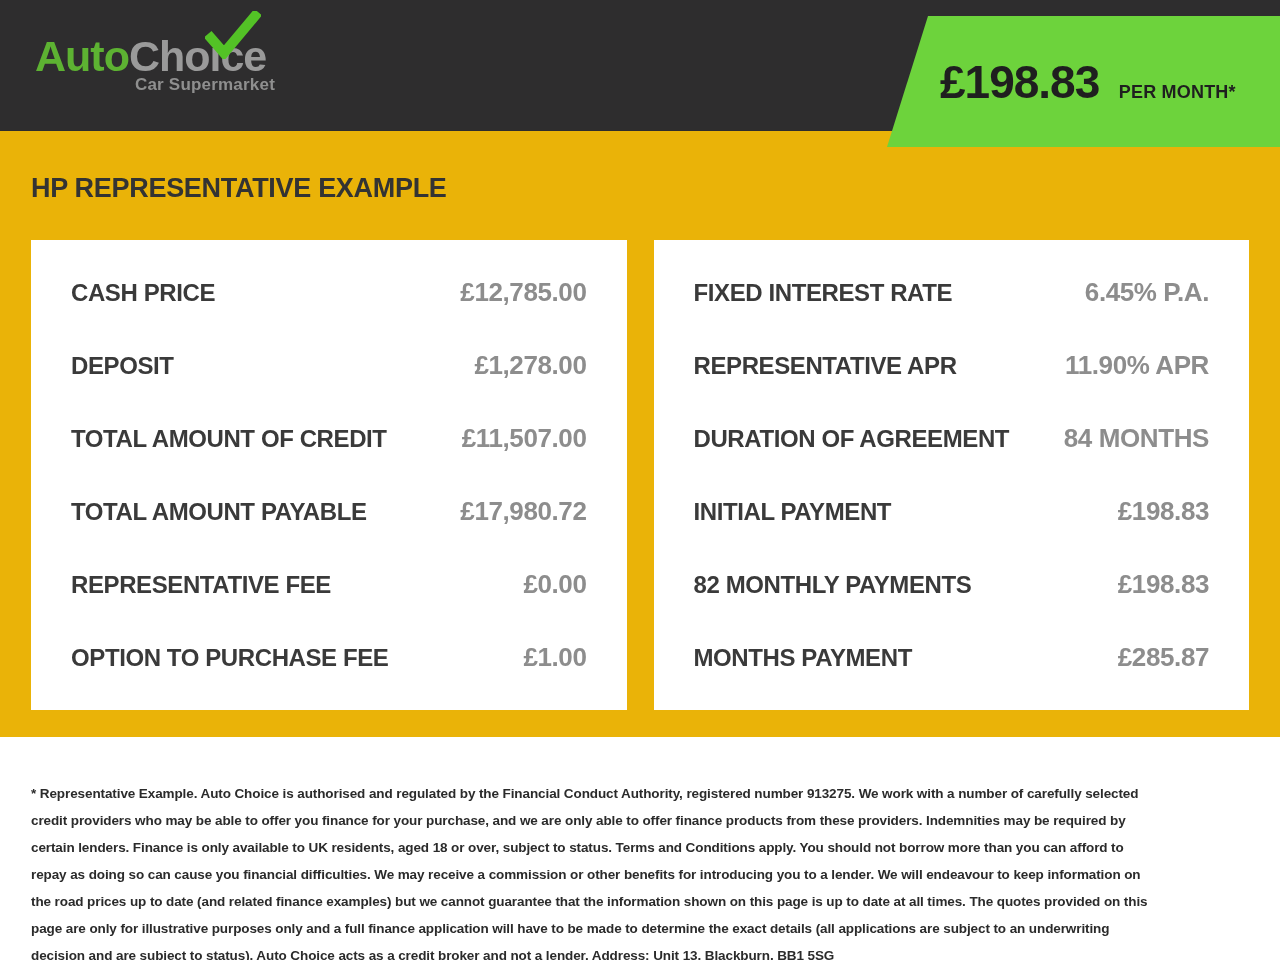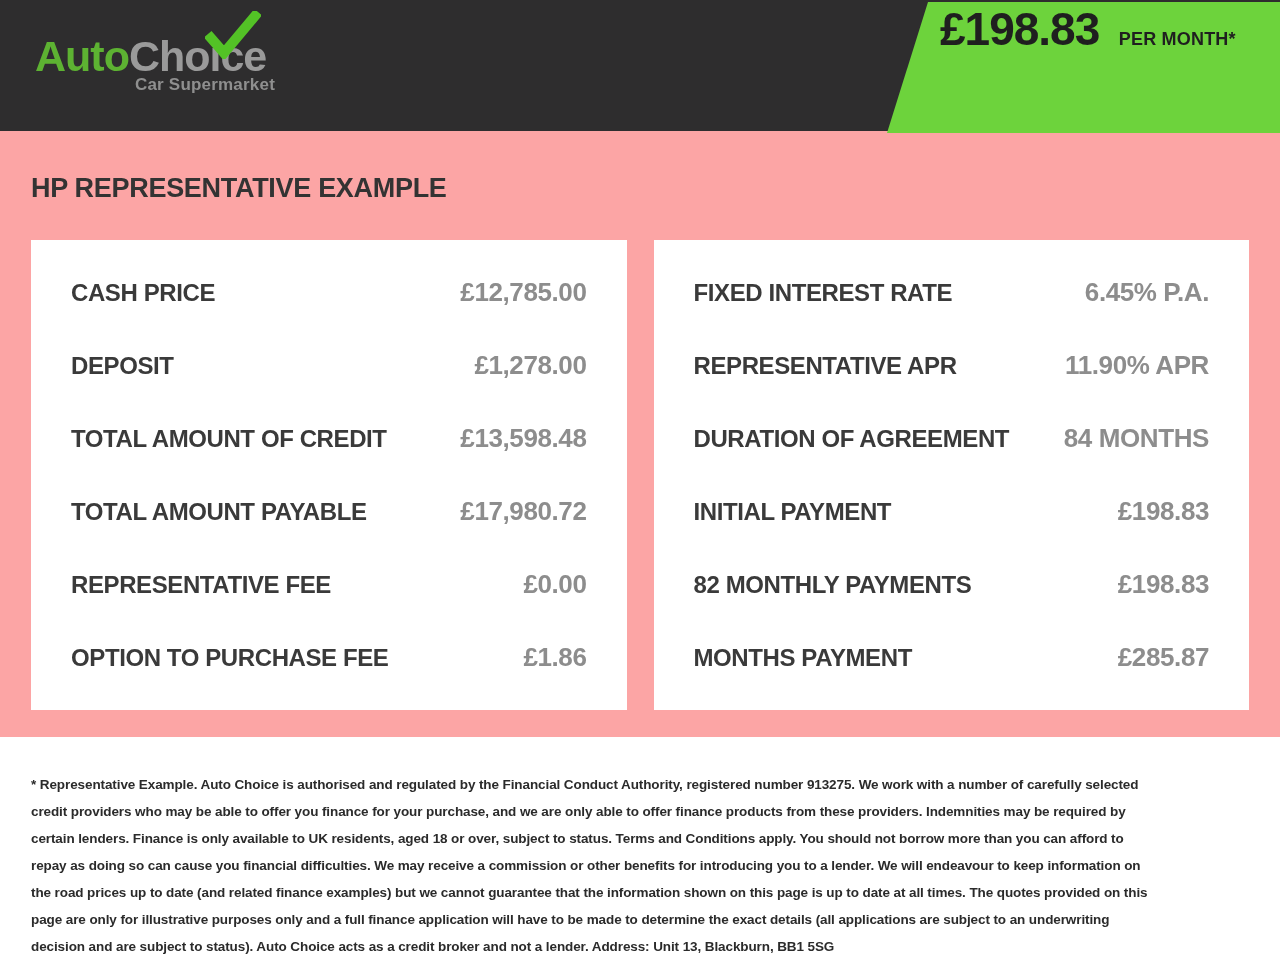--- a/index.html
+++ b/index.html
@@ -39,26 +39,27 @@
     width: 240px;
     text-align: right;
     font-size: 17px;
     font-weight: bold;
     color: #8f8f8f;
     letter-spacing: 0.2px;
     margin-top: -4px;
   }
   .price-banner {
     position: absolute;
-    right: 0; top: 2px;
+    right: 0; top: 16px;
     width: 393px; height: 131px;
     background: #6dd33c;
     -webkit-clip-path: polygon(41px 0, 100% 0, 100% 100%, 0 100%);
     clip-path: polygon(41px 0, 100% 0, 100% 100%, 0 100%);
     display: flex;
+    align-items: center;
   }
   .price-line {
     padding-left: 53px;
     white-space: nowrap;
     color: #1f1f1f;
   }
   .price-amount {
     font-size: 46px;
     font-weight: bold;
     letter-spacing: -1px;
@@ -66,21 +67,21 @@
   .price-period {
     font-size: 18px;
     font-weight: bold;
     margin-left: 15px;
     letter-spacing: 0.2px;
   }
 
   
   .main {
     width: 1280px; height: 606px;
-    background: #fca5a5;
+    background: #eab308;
   }
   .heading {
     padding: 41px 0 0 31px;
     font-size: 27px;
     font-weight: bold;
     color: #333333;
     letter-spacing: -0.3px;
     line-height: 32px;
   }
   .cards {
@@ -112,21 +113,21 @@
     font-weight: bold;
     color: #8d8d8d;
     letter-spacing: -0.4px;
     white-space: nowrap;
   }
 
   
   .footer {
     width: 1280px; height: 223px;
     background: #ffffff;
-    padding: 34px 0 0 31px;
+    padding: 43px 0 0 31px;
   }
   .disclaimer {
     width: 1118px;
     font-size: 13.5px;
     font-weight: bold;
     color: #2b2b2b;
     line-height: 27px;
     letter-spacing: -0.1px;
   }
 </style>
@@ -159,33 +160,33 @@
       <div class="row">
         <span class="row-label">CASH PRICE</span>
         <span class="row-value">£12,785.00</span>
       </div>
       <div class="row">
         <span class="row-label">DEPOSIT</span>
         <span class="row-value">£1,278.00</span>
       </div>
       <div class="row">
         <span class="row-label">TOTAL AMOUNT OF CREDIT</span>
-        <span class="row-value">£13,598.48</span>
+        <span class="row-value">£11,507.00</span>
       </div>
       <div class="row">
         <span class="row-label">TOTAL AMOUNT PAYABLE</span>
         <span class="row-value">£17,980.72</span>
       </div>
       <div class="row">
         <span class="row-label">REPRESENTATIVE FEE</span>
         <span class="row-value">£0.00</span>
       </div>
       <div class="row">
         <span class="row-label">OPTION TO PURCHASE FEE</span>
-        <span class="row-value">£1.86</span>
+        <span class="row-value">£1.00</span>
       </div>
     </div>
 
     <div class="card">
       <div class="row">
         <span class="row-label">FIXED INTEREST RATE</span>
         <span class="row-value">6.45% P.A.</span>
       </div>
       <div class="row">
         <span class="row-label">REPRESENTATIVE APR</span>

